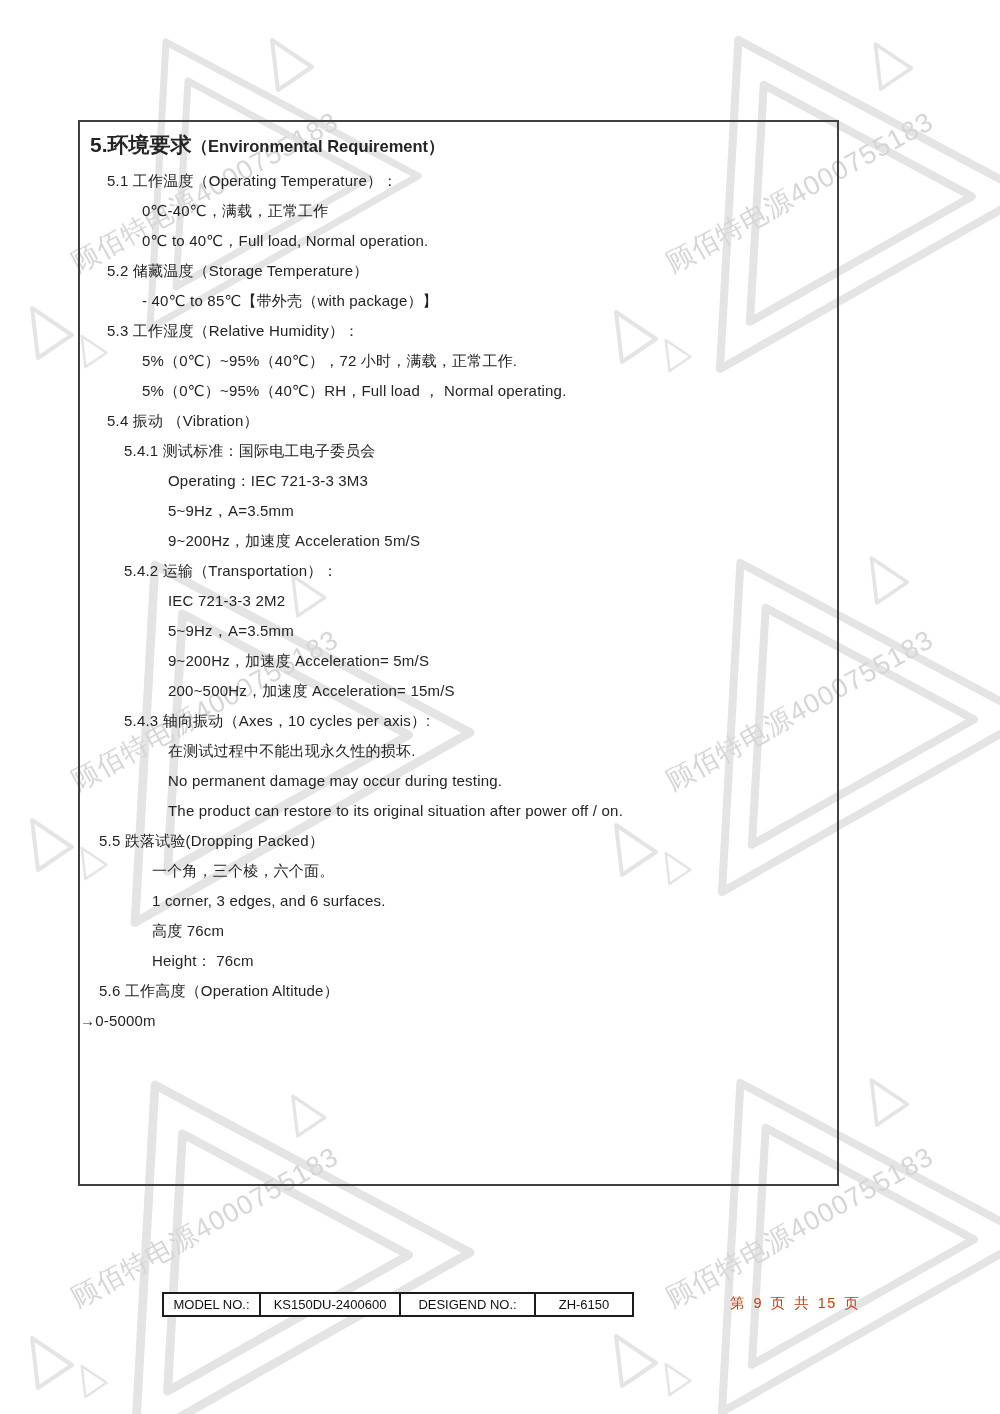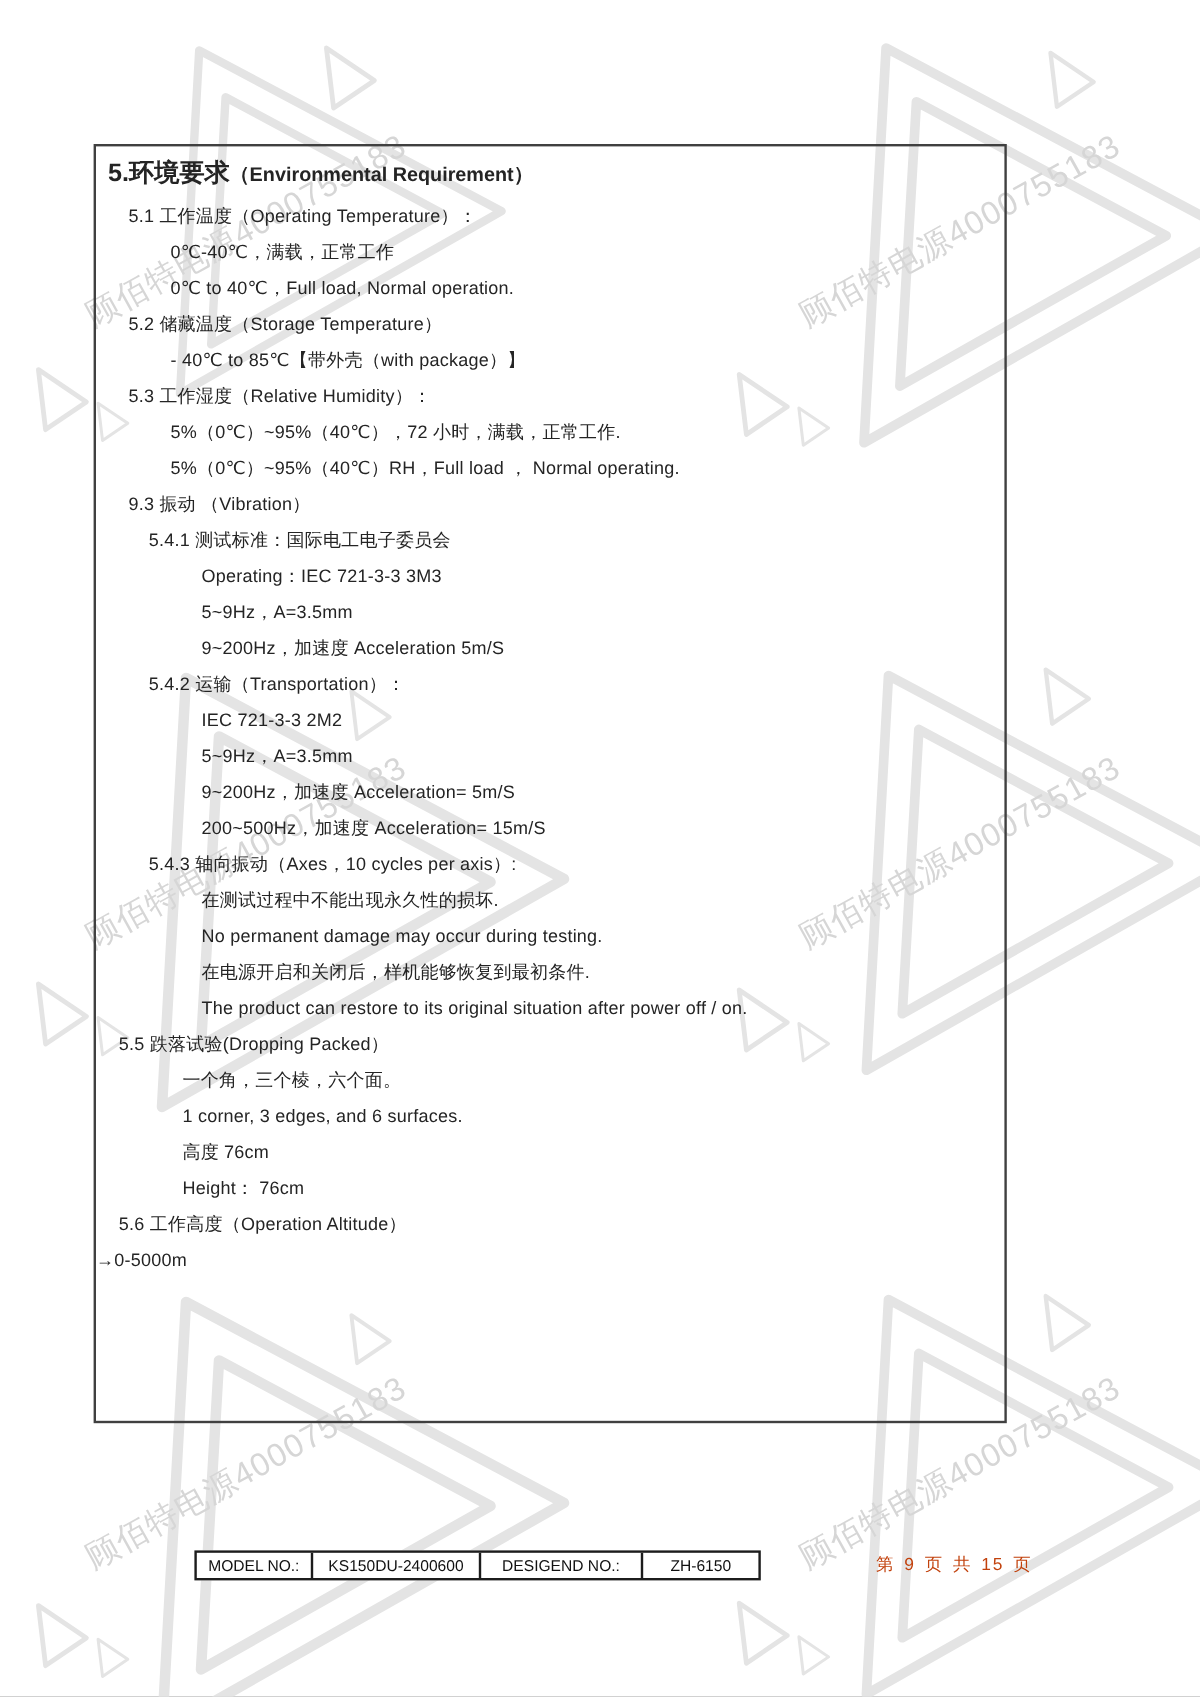--- a/index.html
+++ b/index.html
@@ -131,34 +131,33 @@
     <div class="doc">
       <p class="title"><span>5.环境要求</span><span class="title-en">（Environmental Requirement）</span></p>
       <p class="n1">5.1  工作温度（Operating Temperature）：</p>
       <p class="b1">0℃-40℃，满载，正常工作</p>
       <p class="b1">0℃  to 40℃，Full load, Normal operation.</p>
       <p class="n1">5.2  储藏温度（Storage Temperature）</p>
       <p class="b1">- 40℃  to 85℃【带外壳（with package）】</p>
       <p class="n1">5.3  工作湿度（Relative Humidity）：</p>
       <p class="b1">5%（0℃）~95%（40℃），72 小时，满载，正常工作.</p>
       <p class="b1">5%（0℃）~95%（40℃）RH，Full load ， Normal operating.</p>
-      <p class="n1">9.3  振动 （Vibration）</p>
+      <p class="n1">5.4  振动 （Vibration）</p>
       <p class="n2">5.4.1  测试标准：国际电工电子委员会</p>
       <p class="b2">Operating：IEC 721-3-3 3M3</p>
       <p class="b2">5~9Hz，A=3.5mm</p>
       <p class="b2">9~200Hz，加速度 Acceleration 5m/S</p>
       <p class="n2">5.4.2  运输（Transportation）：</p>
       <p class="b2">IEC 721-3-3 2M2</p>
       <p class="b2">5~9Hz，A=3.5mm</p>
       <p class="b2">9~200Hz，加速度 Acceleration= 5m/S</p>
       <p class="b2">200~500Hz，加速度 Acceleration= 15m/S</p>
       <p class="n2">5.4.3  轴向振动（Axes，10 cycles per axis）:</p>
       <p class="b2">在测试过程中不能出现永久性的损坏.</p>
       <p class="b2">No permanent damage may occur during testing.</p>
-      <p class="b2">在电源开启和关闭后，样机能够恢复到最初条件.</p>
       <p class="b2">The product can restore to its original situation after power off / on.</p>
       <p class="n0">5.5  跌落试验(Dropping Packed）</p>
       <p class="b3">一个角，三个棱，六个面。</p>
       <p class="b3">1 corner, 3 edges, and 6 surfaces.</p>
       <p class="b3">高度 76cm</p>
       <p class="b3">Height：  76cm</p>
       <p class="n0">5.6  工作高度（Operation Altitude）</p>
       <p class="b4">→0-5000m</p>
     </div>
   </div>

